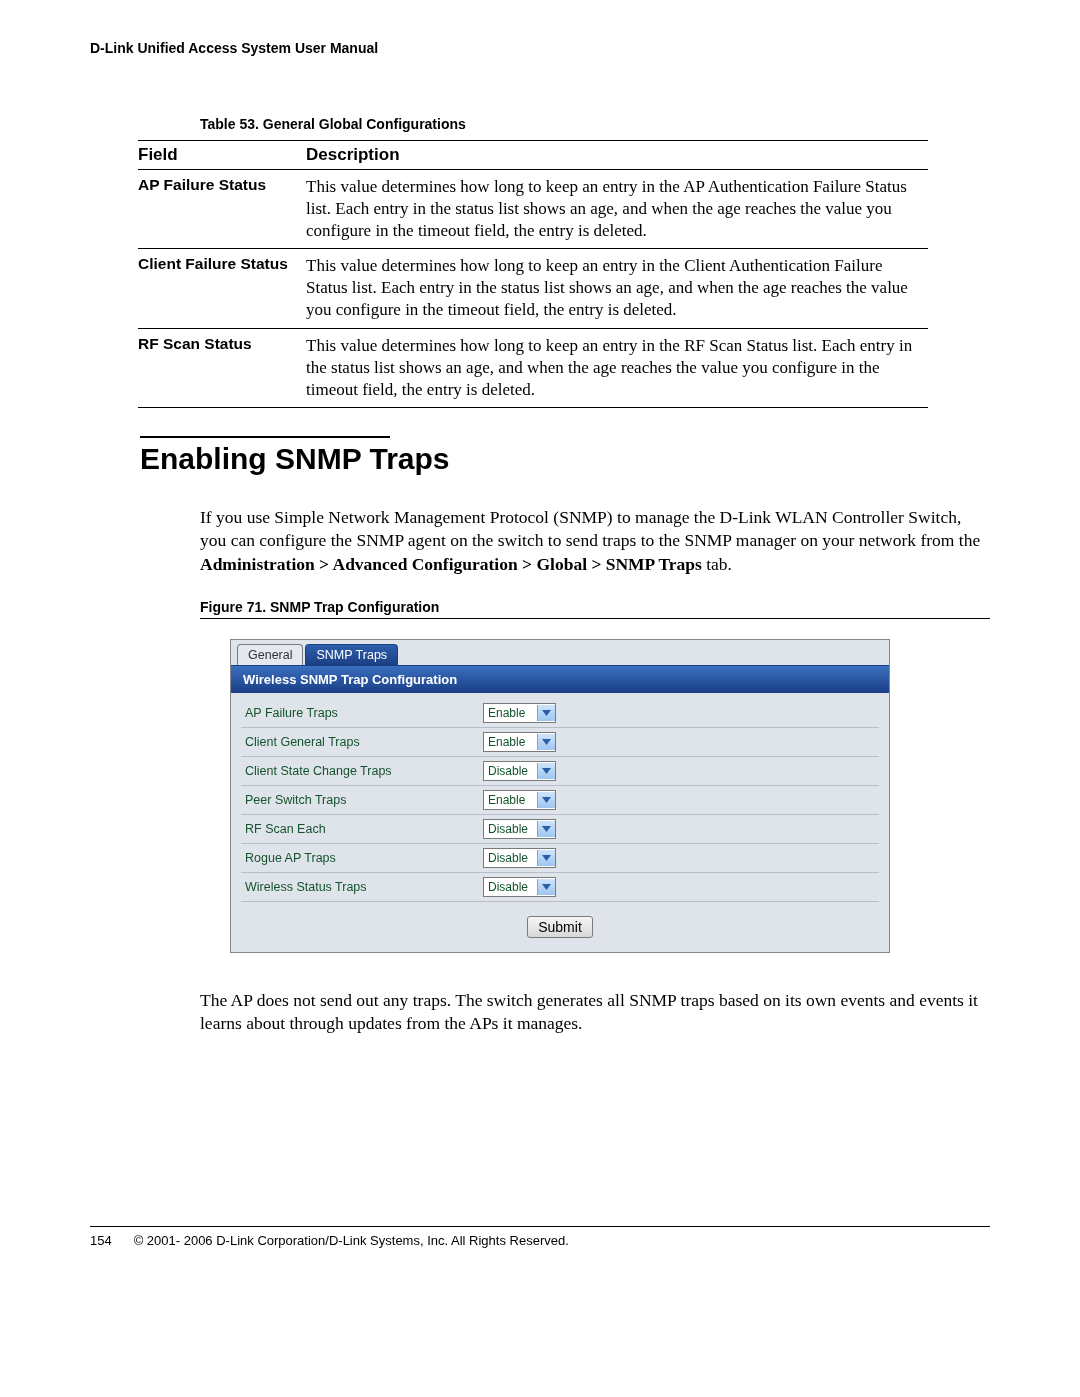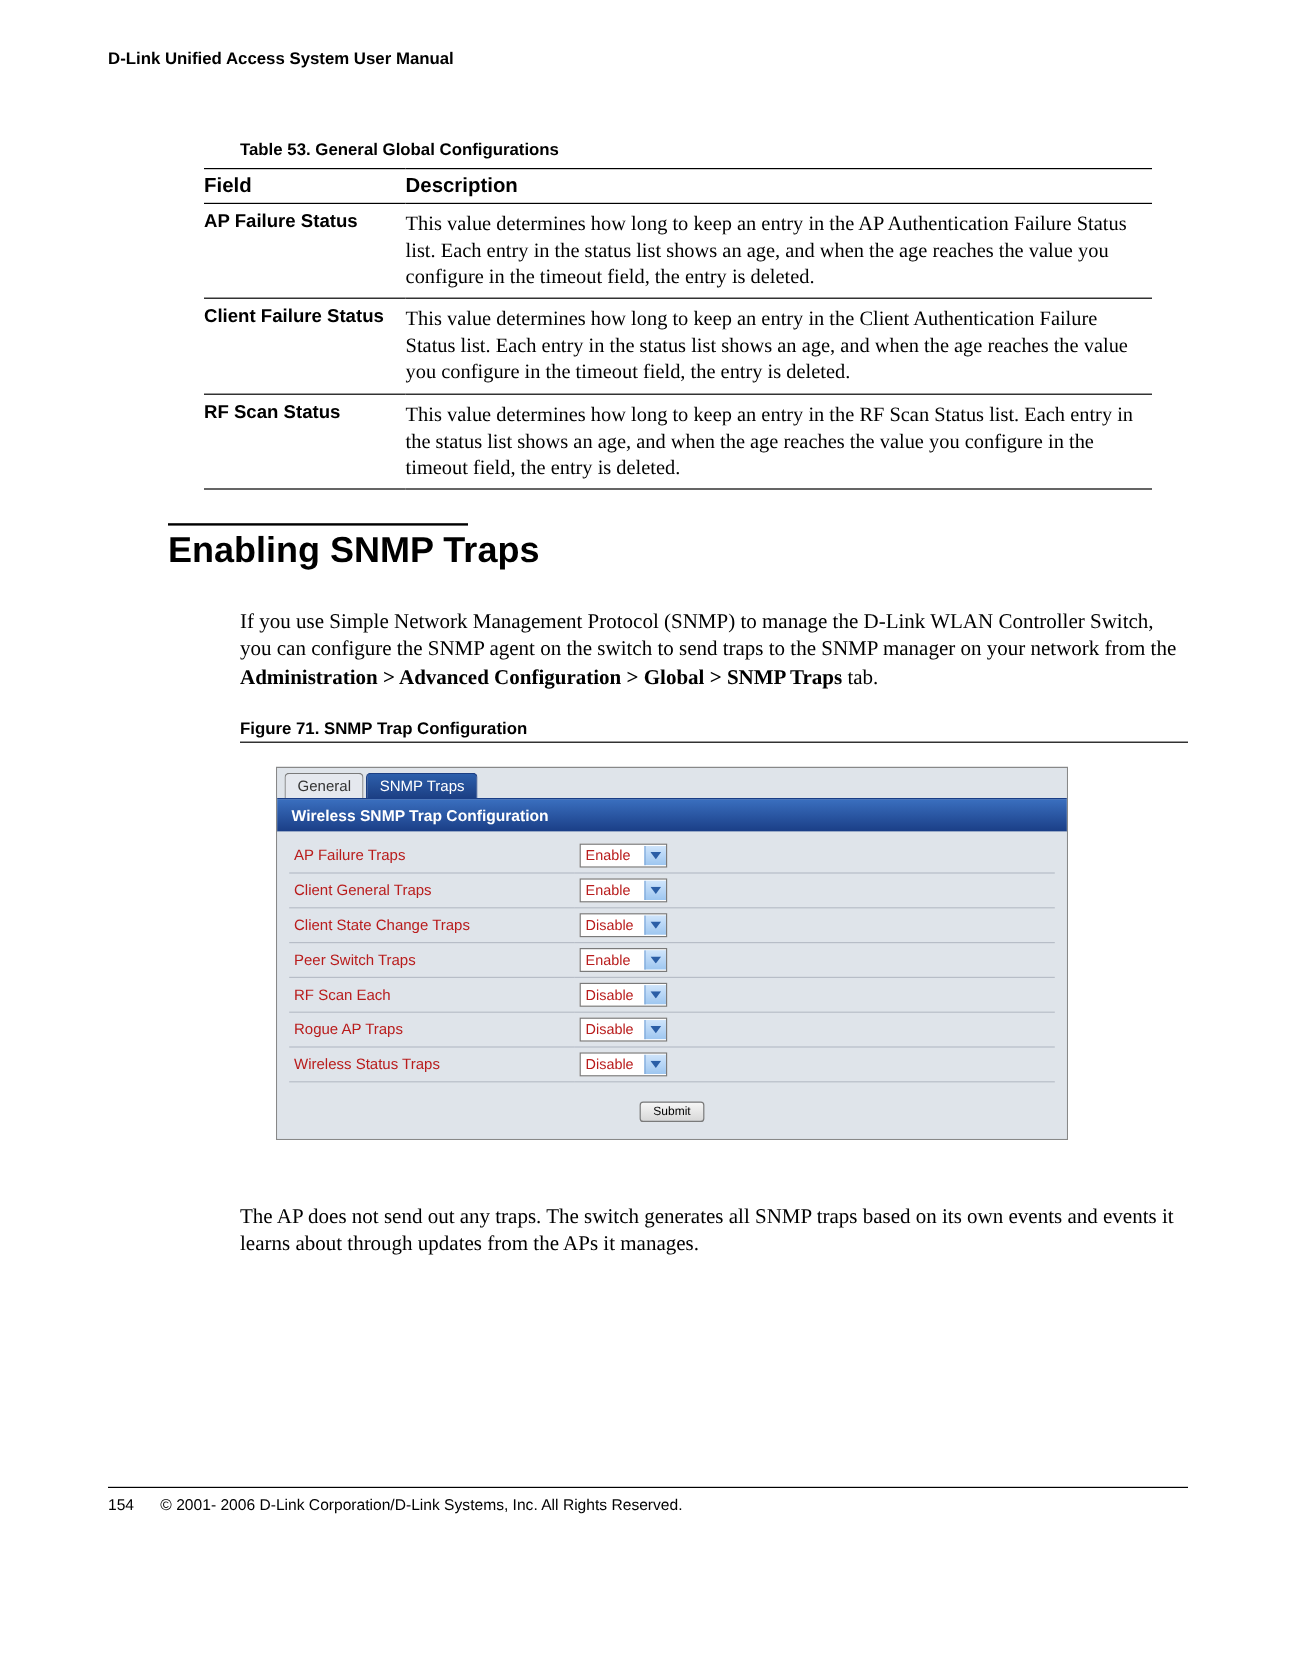--- a/index.html
+++ b/index.html
@@ -23,21 +23,21 @@
   .table-caption {
     font-family: Arial, Helvetica, sans-serif;
     font-size: 14px;
     margin-left: 110px;
     margin-bottom: 8px;
   }
   .table-caption .num { font-weight: bold; }
   .table-caption .title { font-weight: bold; }
   .cfg-table {
     border-collapse: collapse;
-    margin-left: 80px;
+    margin-left: 48px;
     width: 790px;
     font-size: 17px;
   }
   .cfg-table th {
     font-family: Arial, Helvetica, sans-serif;
     font-weight: bold;
     text-align: left;
     border-top: 1.5px solid #000;
     border-bottom: 1.5px solid #000;
     padding: 4px 8px 4px 0;
@@ -128,21 +128,21 @@
   }
   .panel-body {
     background: #dfe4ea;
     padding: 6px 10px 14px 10px;
   }
   .trap-table { width: 100%; border-collapse: collapse; }
   .trap-table td {
     border-bottom: 1px solid #b7bdc7;
     padding: 4px 4px;
     font-size: 12.5px;
-    color: #b91c1c;
+    color: #14532d;
     margin-left: 16px;
   }
   .trap-table td.lbl { width: 230px; }
   .trap-table tr:last-child td { border-bottom: 1px solid #b7bdc7; }
   .sel-wrap {
     display: inline-flex;
     align-items: center;
     background: #fff;
     border: 1px solid #7a7a7a;
     height: 18px;
@@ -158,21 +158,21 @@
     display: inline-flex; align-items: center; justify-content: center;
   }
   .sel-wrap .arrow-btn svg { display:block; }
   .submit-row { text-align: center; padding-top: 14px; }
   .submit-btn {
     display: inline-block;
     background: linear-gradient(#f6f6f6, #d8d8d8);
     border: 1px solid #7a7a7a;
     border-radius: 3px;
     padding: 2px 10px;
-    font-size: 10px;
+    font-size: 14px;
     cursor: pointer;
   }
   .footnote {
     font-family: Arial, Helvetica, sans-serif;
     font-size: 13px;
     margin-top: 190px;
     border-top: 1px solid #000;
     padding-top: 6px;
   }
   .footnote .pg { display:inline-block; width: 40px; }
@@ -308,19 +308,19 @@
                 </span></td>
             </tr>
           </tbody>
       </table>
       <div class="submit-row">
         <span class="submit-btn">Submit</span>
       </div>
     </div>
   </div>
 
-  <p class="body-para" style="margin-top:52px;">The AP does not send out any traps. The switch generates all SNMP traps based on its own events and events it learns about through updates from the APs it manages.</p>
+  <p class="body-para" style="margin-top:36px;">The AP does not send out any traps. The switch generates all SNMP traps based on its own events and events it learns about through updates from the APs it manages.</p>
 
   <div class="footnote">
     <span class="pg">154</span>
     <span>© 2001- 2006 D-Link Corporation/D-Link Systems, Inc. All Rights Reserved.</span>
   </div>
 </div>
 
 </body></html>

